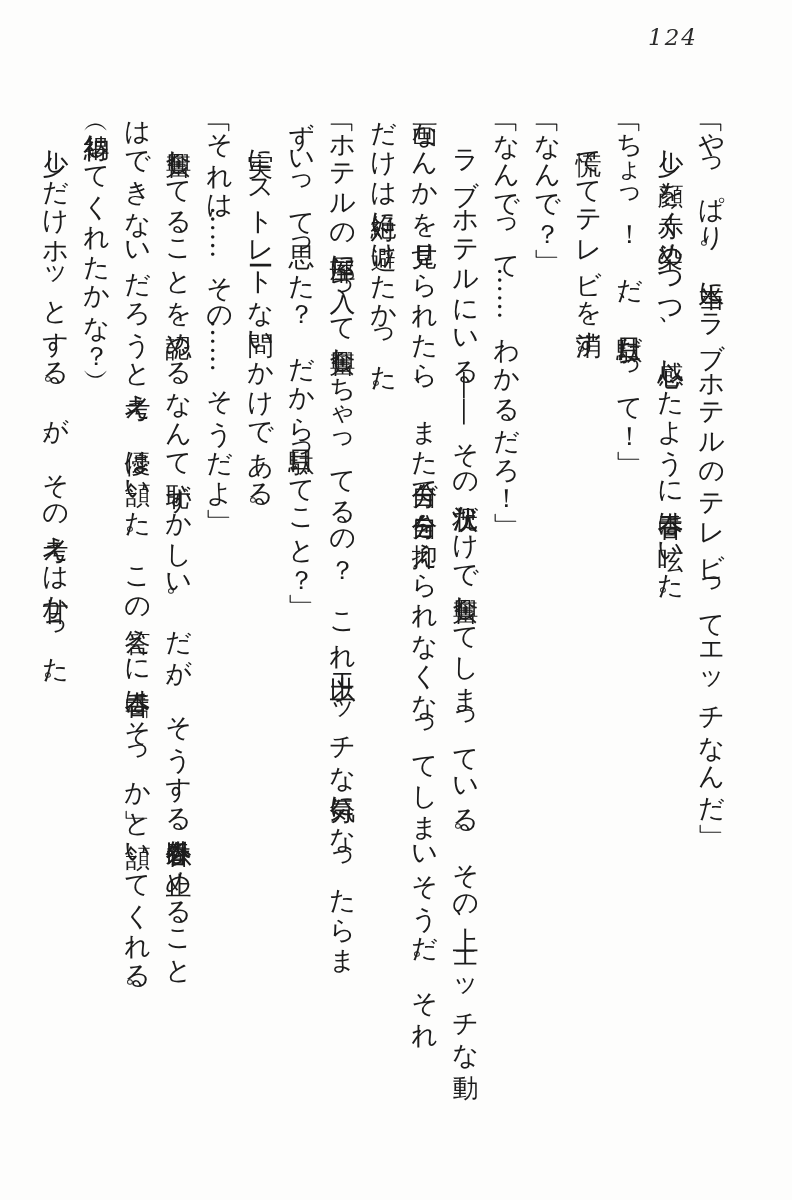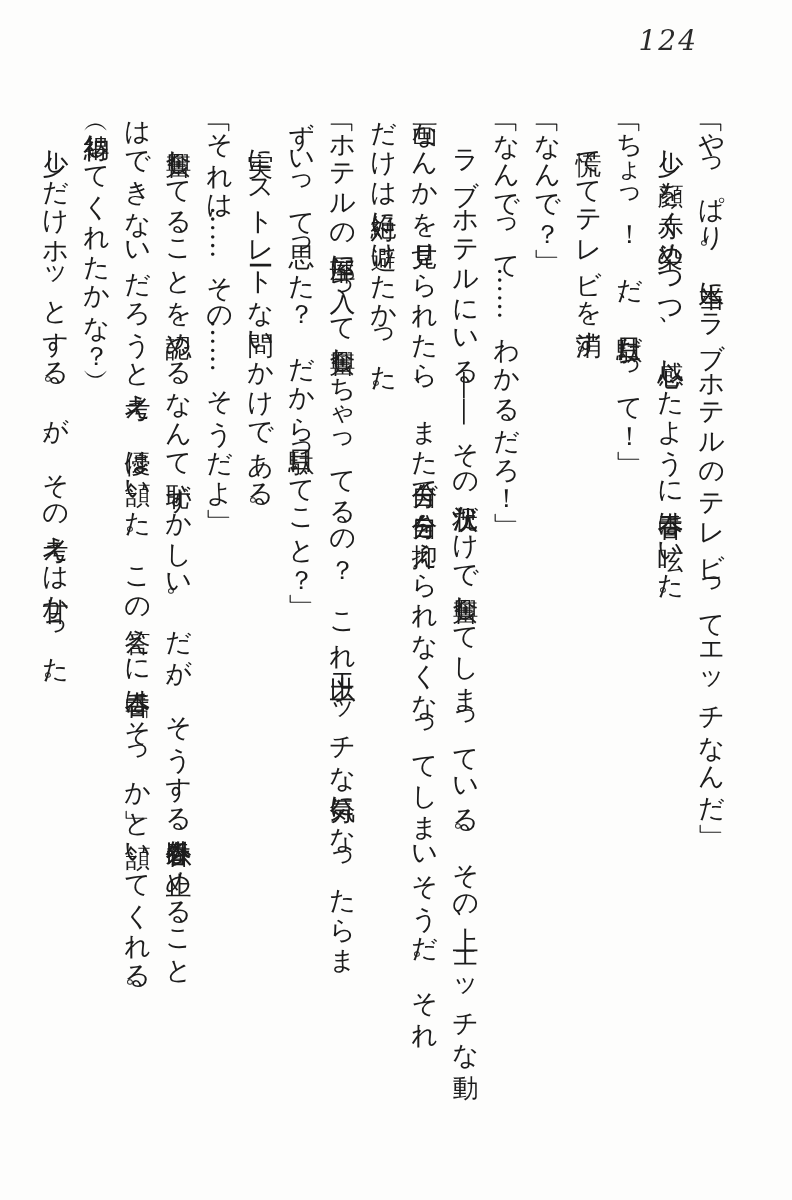--- a/index.html
+++ b/index.html
@@ -13,21 +13,21 @@
     width: 792px;
     height: 1200px;
     background: #fdfdfc;
     overflow: hidden;
     color: #1e1e1e;
   }
   .page-number {
     position: absolute;
     top: 24px;
     right: 94px;
-    font-size: 28px;
+    font-size: 23px;
     font-style: italic;
     letter-spacing: 2px;
     color: #2b2b2b;
   }
   .text-block {
     position: absolute;
     top: 103px;
     right: 60px;
     height: 1070px;
     writing-mode: vertical-rl;

